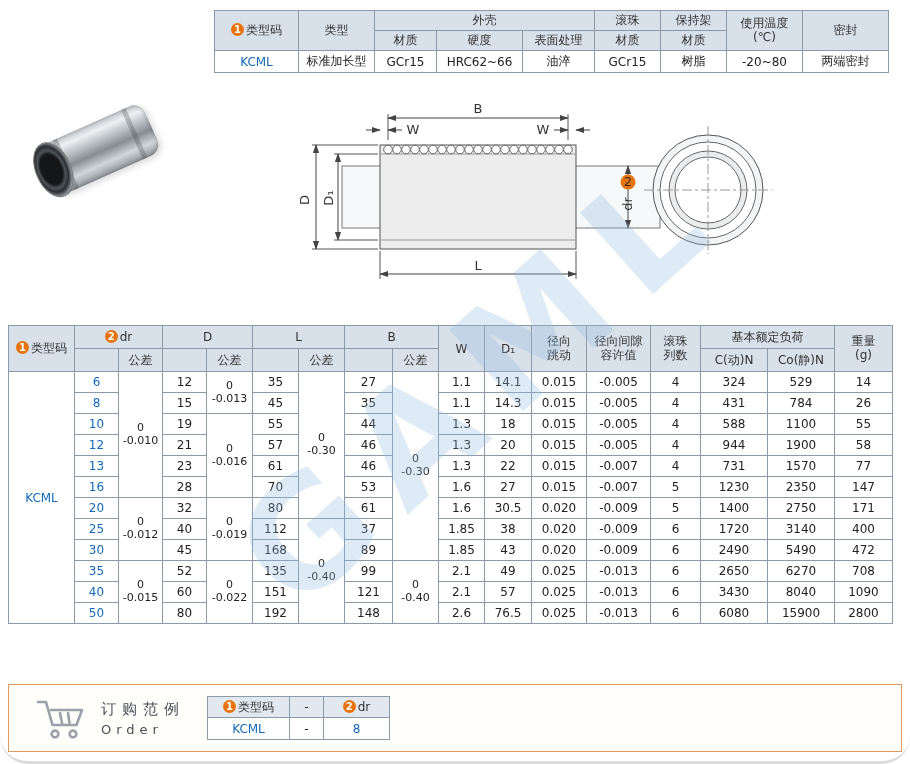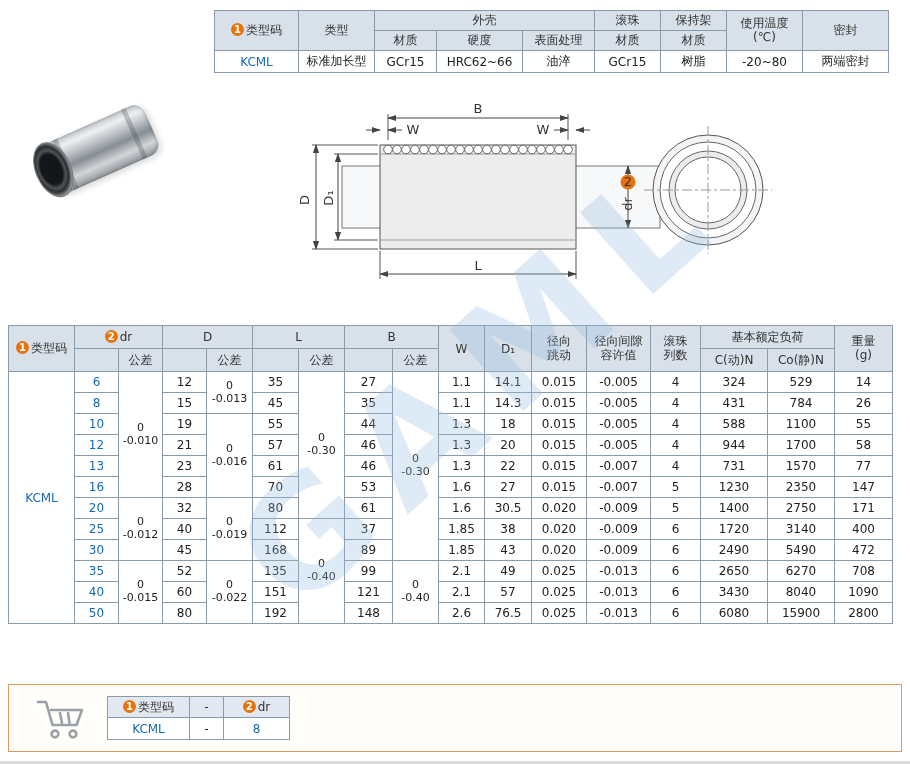--- a/index.html
+++ b/index.html
@@ -7,21 +7,21 @@
     --blue:#1569b8;
     --header-bg:#d8e0ea;
     --border:#8b9aa8;
   }
   *{box-sizing:border-box;}
   html,body{margin:0;padding:0;}
   body{
     width:910px;height:764px;position:relative;background:#fff;color:#222;
     font-family:"DejaVu Sans","Liberation Sans",sans-serif;overflow:hidden;
   }
-  .page{position:absolute;inset:0;border-bottom:3px solid #dcdcdc;background:#fff;}
+  .page{position:absolute;inset:0;border-bottom:3px solid #dcdcdc;background:#fff;border-radius:28px;}
 
   table{border-collapse:collapse;}
   th,td{border:1px solid var(--border);text-align:center;font-size:12px;font-weight:normal;padding:1px 2px;color:#222;}
   th{background:var(--header-bg);color:#333;}
   td{background:#fff;}
   .pre{white-space:pre-line;line-height:1.15;margin-top:21px;}
   .blue{color:var(--blue);}
   .tol{white-space:pre-line;line-height:1.15;font-size:11px;}
 
   .badge{
@@ -355,21 +355,21 @@
           <td class="blue">12</td>
           <td>21</td>
           <td>57</td>
           <td>46</td>
           <td>1.3</td>
           <td>20</td>
           <td>0.015</td>
           <td>-0.005</td>
           <td>4</td>
           <td>944</td>
-          <td>1700</td>
+          <td>1900</td>
           <td>58</td>
         </tr>
         <tr>
           <td class="blue">13</td>
           <td>23</td>
           <td>61</td>
           <td>46</td>
           <td>1.3</td>
           <td>22</td>
           <td>0.015</td>
@@ -495,20 +495,24 @@
   <div class="order-box">
     <svg class="cart" width="52" height="46" viewBox="0 0 52 46">
       <g fill="none" stroke="#9aa1a8" stroke-width="2.6" stroke-linecap="round" stroke-linejoin="round">
         <path d="M5 7 h8 l6.5 23 h24 l5.5 -15 h-31"></path>
         <line x1="27" y1="18" x2="29" y2="28"></line>
         <line x1="35" y1="18" x2="36.5" y2="28"></line>
         <circle cx="22" cy="39" r="3.4"></circle>
         <circle cx="40" cy="39" r="3.4"></circle>
       </g>
     </svg>
+    <div class="order-titles">
+      <div class="order-title">订购范例</div>
+      <div class="order-sub">Order</div>
+    </div>
     <table class="order-table">
       <colgroup>
           <col style="width:82px">
           <col style="width:34px">
           <col style="width:66px">
         </colgroup>
       <thead>
         <tr>
           <th><span class="badge">1</span><span>类型码</span></th>
           <th>-</th>

